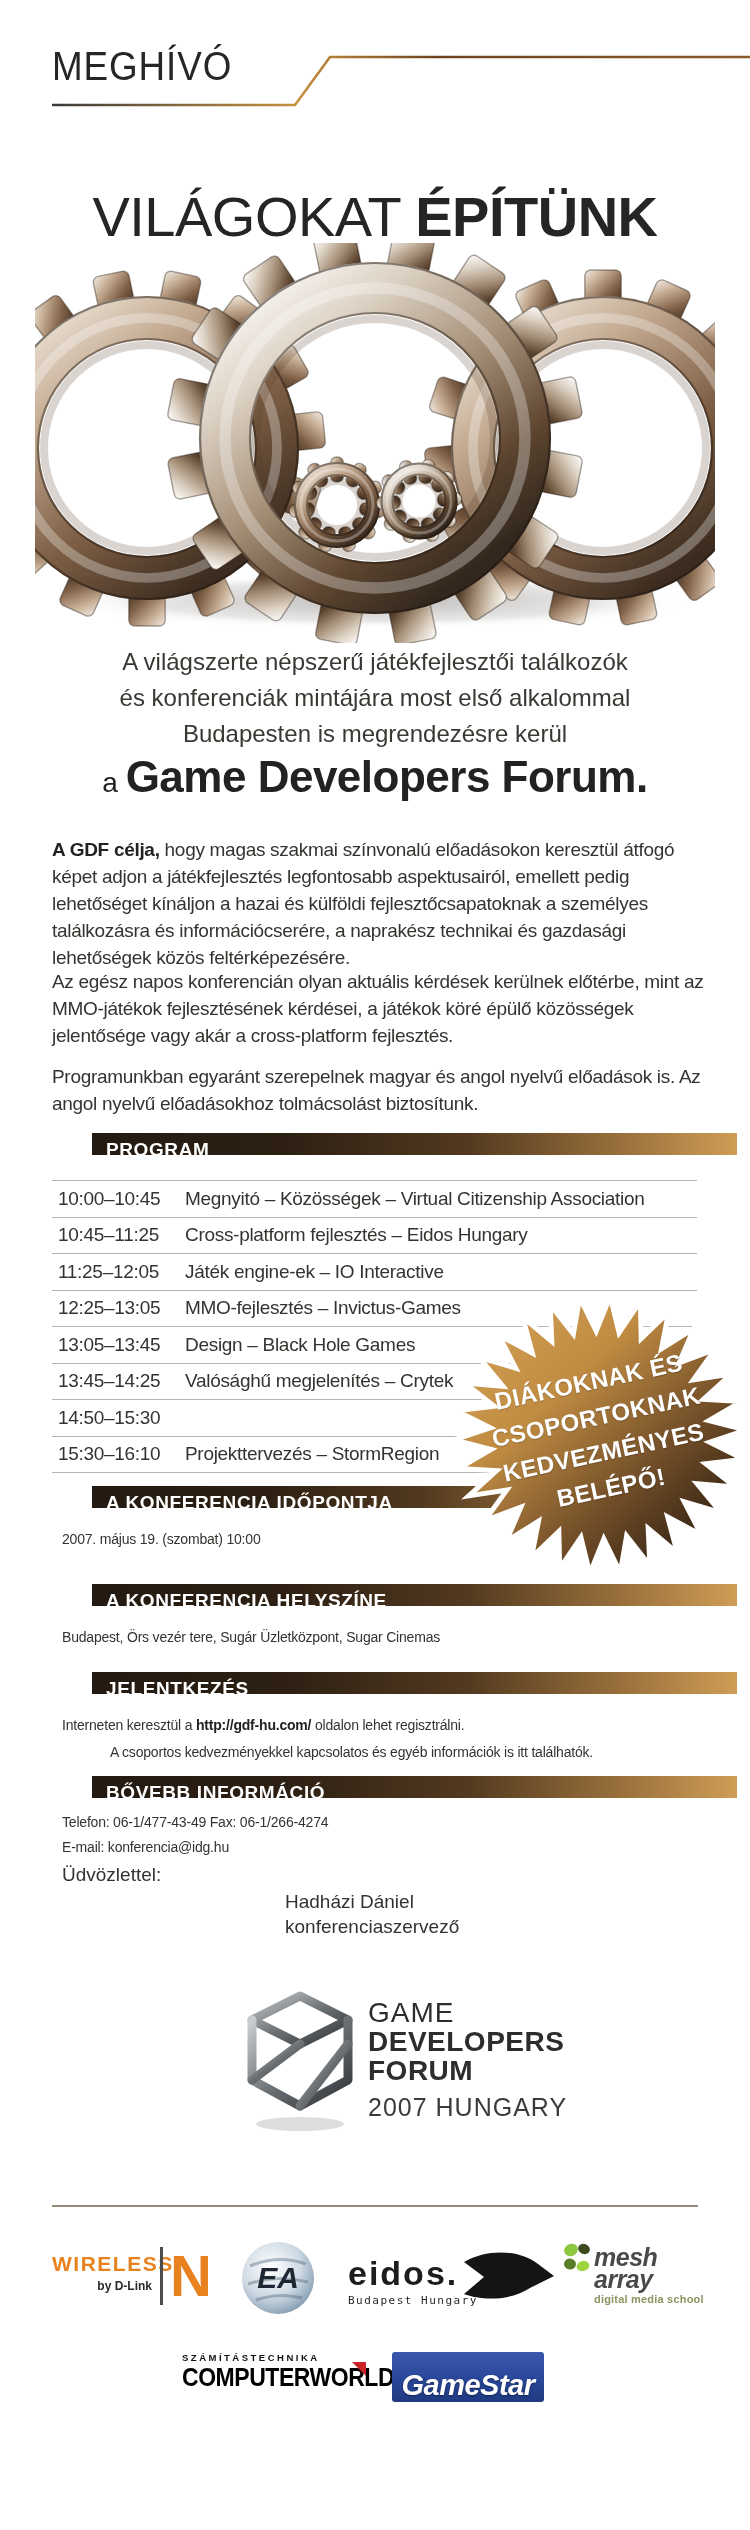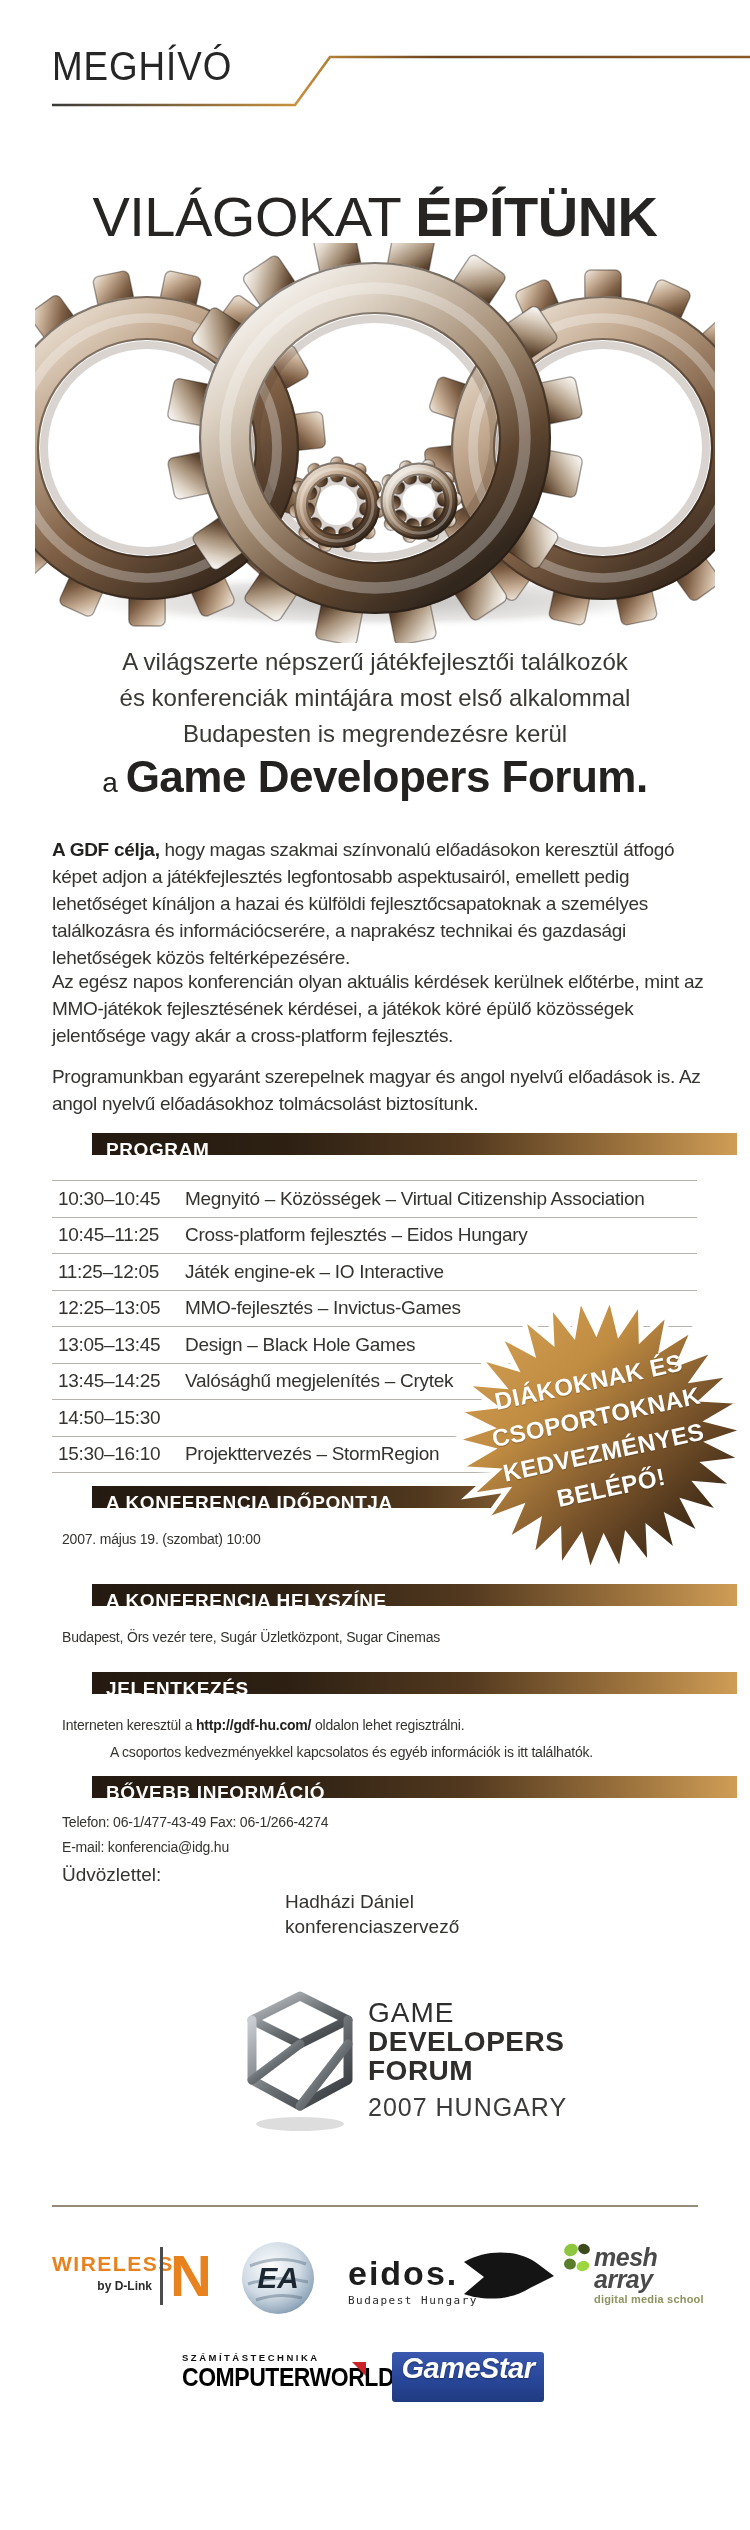--- a/index.html
+++ b/index.html
@@ -64,21 +64,21 @@
   .ea{position:absolute;}
   .eidos-name{font-size:34px;font-weight:700;letter-spacing:2px;color:#1d1d1d;line-height:34px;}
   .eidos-sub{font-family:"DejaVu Sans Mono",monospace;font-size:11px;letter-spacing:1.5px;color:#2a2a2a;margin-top:4px;}
   .mesh-word{font-size:25px;font-weight:700;font-style:italic;color:#4a4a4a;line-height:22px;letter-spacing:-.5px;}
   .mesh-sub{font-size:11px;font-weight:700;color:#8f935f;margin-top:3px;letter-spacing:.2px;}
   .cw-top{font-size:9.5px;font-weight:700;letter-spacing:2.5px;color:#111;}
   .cw-main{font-size:25px;font-weight:700;letter-spacing:-.5px;color:#000;transform:scaleX(.92);transform-origin:0 0;white-space:nowrap;}
   .cw-tri{position:absolute;width:0;height:0;border-left:14px solid transparent;border-top:14px solid #cc2229;}
   .gamestar{position:absolute;left:392px;top:2352px;width:152px;height:50px;border-radius:3px;
             background:linear-gradient(180deg,#3a58ad 0%,#2b4a9e 45%,#1f3a80 100%);
-            display:flex;align-items:flex-start;justify-content:center;}
+            display:flex;align-items:flex-end;justify-content:center;}
   .gamestar span{color:#fff;font-size:29px;font-weight:700;font-style:italic;letter-spacing:-.5px;
                  text-shadow:0 1px 2px rgba(0,0,0,.4);}
 </style>
 </head>
 <body>
 
 <div class="page">
 
   <div class="kicker">MEGHÍVÓ</div>
   <svg class="accent-line" width="750" height="120" viewBox="0 0 750 120">
@@ -228,21 +228,21 @@
   <div class="intro-line" style="top:720px;">Budapesten is megrendezésre kerül</div>
   <div class="lead"><span class="small">a </span><span class="big">Game Developers Forum.</span></div>
 
   <div class="para" style="top:836px;"><span class="b">A GDF célja,</span><span> hogy magas szakmai színvonalú előadásokon keresztül átfogó képet adjon a játékfejlesztés legfontosabb aspektusairól, emellett pedig lehetőséget kínáljon a hazai és külföldi fejlesztőcsapatoknak a személyes találkozásra és információcserére, a naprakész technikai és gazdasági lehetőségek közös feltérképezésére.</span></div>
   <div class="para" style="top:968px;">Az egész napos konferencián olyan aktuális kérdések kerülnek előtérbe, mint az MMO-játékok fejlesztésének kérdései, a játékok köré épülő közösségek jelentősége vagy akár a cross-platform fejlesztés.</div>
   <div class="para" style="top:1063px;">Programunkban egyaránt szerepelnek magyar és angol nyelvű előadások is. Az angol nyelvű előadásokhoz tolmácsolást biztosítunk.</div>
 
   <div class="bar bar-full" style="top:1133px;">PROGRAM</div>
   <div class="table">
     <div class="trow">
-        <div class="ttime">10:30–10:45</div>
+        <div class="ttime">10:00–10:45</div>
         <div class="tsession">Megnyitó – Közösségek – Virtual Citizenship Association</div>
       </div>
     <div class="trow">
         <div class="ttime">10:45–11:25</div>
         <div class="tsession">Cross-platform fejlesztés – Eidos Hungary</div>
       </div>
     <div class="trow">
         <div class="ttime">11:25–12:05</div>
         <div class="tsession">Játék engine-ek – IO Interactive</div>
       </div>

